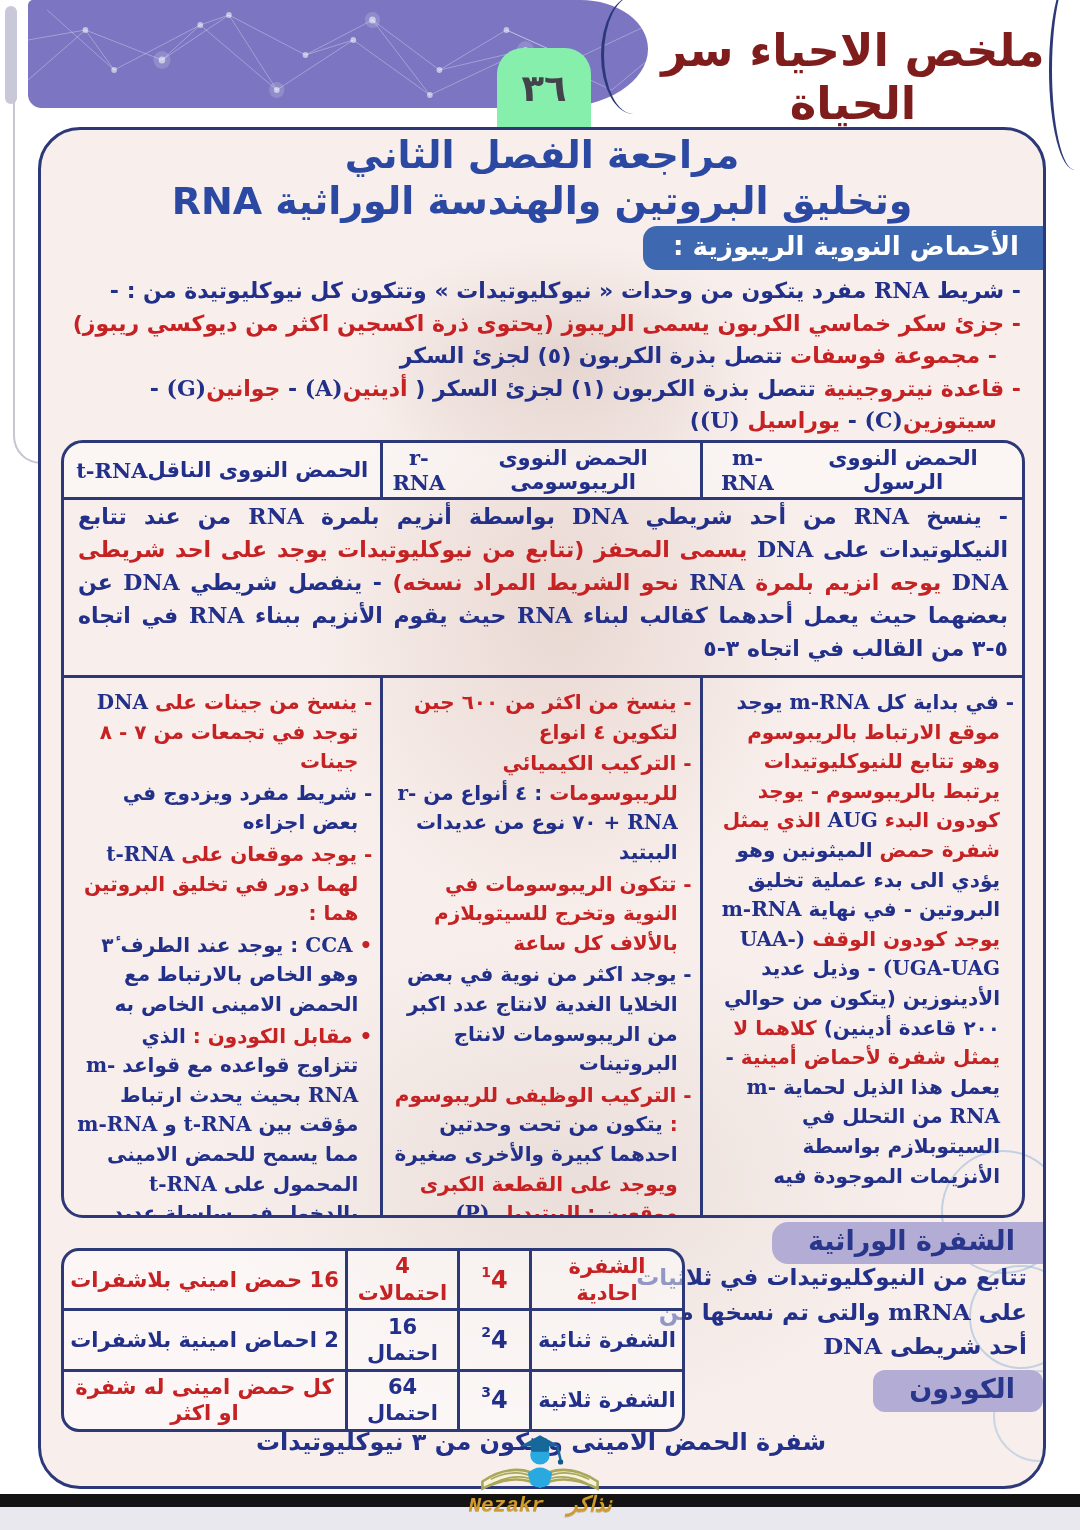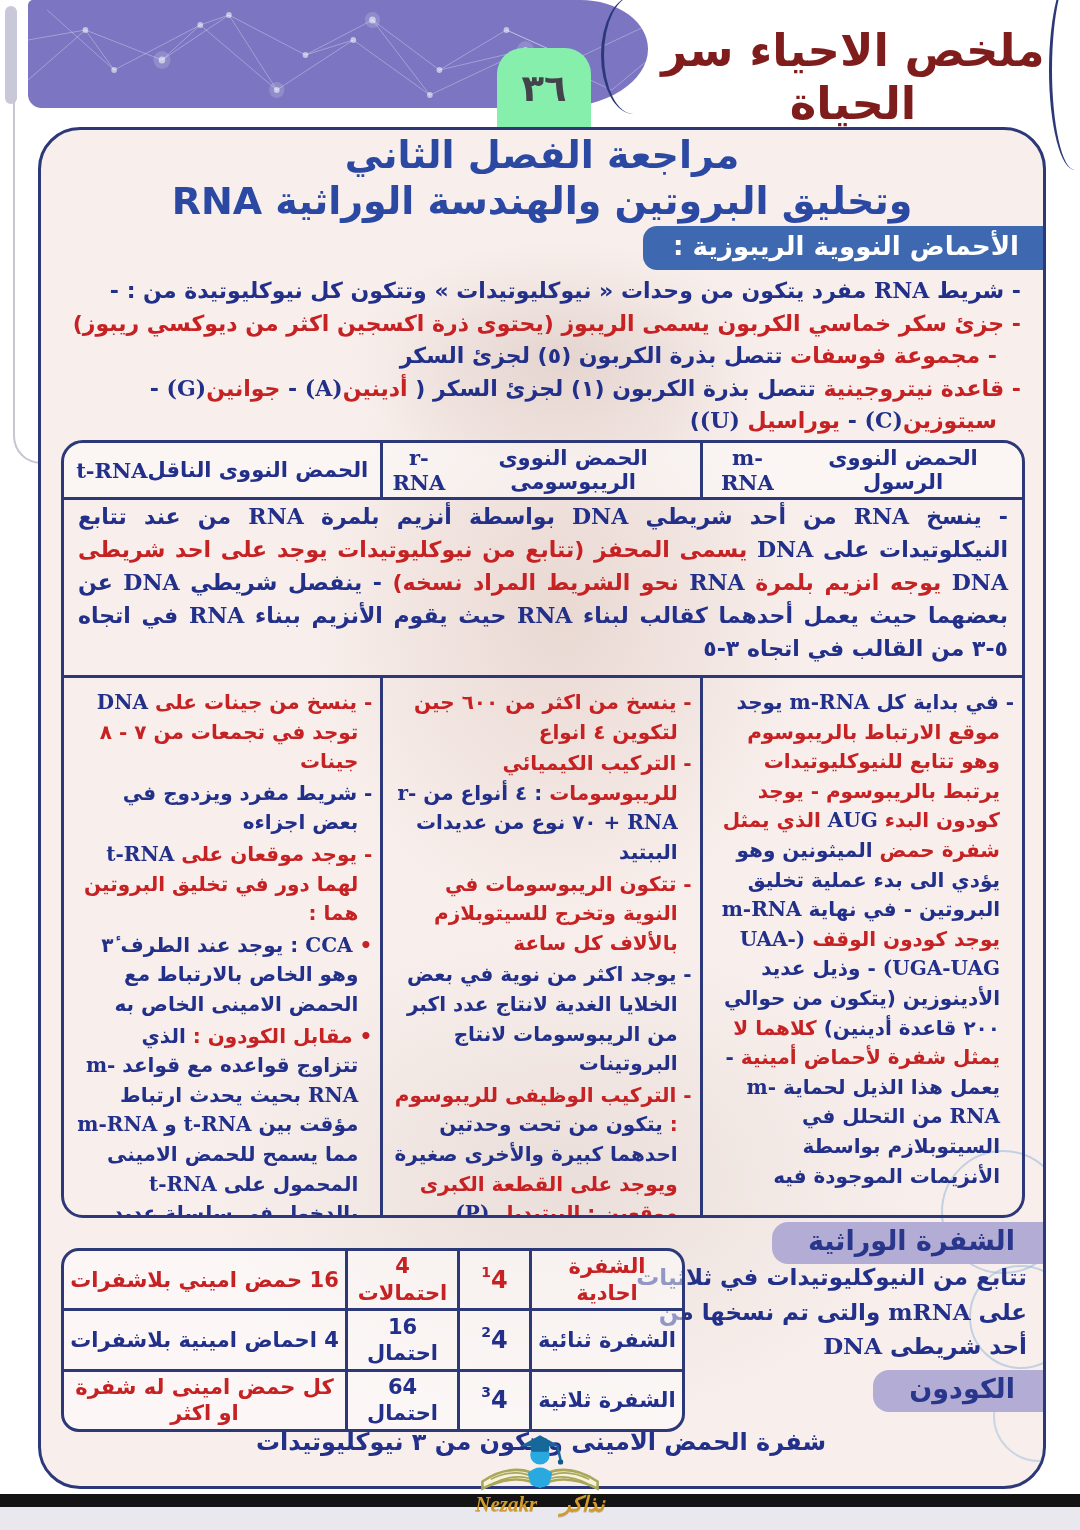--- a/index.html
+++ b/index.html
@@ -69,21 +69,21 @@
   .rt-cols{flex:1;display:grid;grid-template-columns:1fr 1fr 1fr;border-top:3px solid var(--border);min-height:0;}
   .rt-col{padding:10px 8px 6px 10px;overflow:hidden;}
   .rt-col+.rt-col{border-inline-start:3px solid var(--border);}
   .rt-col .rich-item{margin:0 0 2px;font-size:20px;font-weight:bold;line-height:1.48;
                      text-align:right;padding-right:14px;text-indent:-14px;}
 
   
   .badge-lav{position:absolute;right:0;background:#b3acd4;color:#28368c;font-size:27px;font-weight:bold;
              padding:3px 28px 8px 36px;border-radius:16px 0 0 16px;}
   #bg1{top:1092px;}
-  #bg2{top:1240px;}
+  #bg2{top:1240px;border-radius:12px;}
   .genetic-text{position:absolute;right:16px;top:1130px;width:392px;font-size:23px;font-weight:bold;
                 line-height:1.5;text-align:right;direction:rtl;color:var(--navy);}
   .codon-table{position:absolute;left:20px;top:1118px;width:618px;height:178px;
                border:3px solid var(--border);border-radius:18px;overflow:hidden;direction:rtl;
                display:flex;flex-direction:column;background:rgba(255,255,255,.5);}
   .ct-row{flex:1;display:grid;grid-template-columns:150px 72px 112px 1fr;}
   .ct-row+.ct-row{border-top:3px solid var(--border);}
   .ct-cell{display:flex;align-items:center;justify-content:center;font-size:21px;font-weight:bold;
            text-align:center;padding:2px 6px;line-height:1.25;}
   .ct-cell+.ct-cell{border-inline-start:3px solid var(--border);}
@@ -95,21 +95,21 @@
   .c-r{color:var(--red);}
   .c-n{color:var(--navy);}
   .seg-n{color:var(--navy);}
   .seg-r{color:var(--red);}
   .seg-l{color:var(--navy);font-family:"DejaVu Serif",serif;font-weight:bold;}
 
   
   .logo{position:absolute;left:468px;top:1428px;width:144px;height:100px;z-index:6;}
   .logo-text{position:absolute;left:0;right:0;top:64px;text-align:center;font-size:21px;font-weight:bold;
              color:#d09a2e;font-style:italic;direction:rtl;text-shadow:0 1px 0 rgba(120,80,10,.35);}
-  .logo-text .en{font-family:Liberation Serif, serif;margin-right:16px;}
+  .logo-text .en{font-family:Liberation Mono, monospace;margin-right:16px;}
   .bottom-bar{position:absolute;left:0;top:1494px;width:1080px;height:13px;background:#141414;}
   .bottom-gray{position:absolute;left:0;top:1507px;width:1080px;height:23px;background:#e8e8ee;}
 </style>
 </head>
 <body>
 
 <div class="page">
 
   <div class="banner">
     <svg class="net" viewBox="0 0 648 108" preserveAspectRatio="none">
@@ -221,21 +221,21 @@
           </div>
           <div class="ct-cell ct-prob c-r">4 احتمالات</div>
           <div class="ct-cell ct-result c-r">16 حمض اميني بلاشفرات</div>
         </div>
         <div class="ct-row">
           <div class="ct-cell ct-label c-n">الشفرة ثنائية</div>
           <div class="ct-cell ct-power c-n">
             <span class="pw" dir="ltr"><sup>2</sup>4</span>
           </div>
           <div class="ct-cell ct-prob c-n">16 احتمال</div>
-          <div class="ct-cell ct-result c-n">4 احماض امينية بلاشفرات</div>
+          <div class="ct-cell ct-result c-n">2 احماض امينية بلاشفرات</div>
         </div>
         <div class="ct-row">
           <div class="ct-cell ct-label c-n">الشفرة ثلاثية</div>
           <div class="ct-cell ct-power c-n">
             <span class="pw" dir="ltr"><sup>3</sup>4</span>
           </div>
           <div class="ct-cell ct-prob c-n">64 احتمال</div>
           <div class="ct-cell ct-result c-r">كل حمض امينى له شفرة او اكثر</div>
         </div>
       </div>

